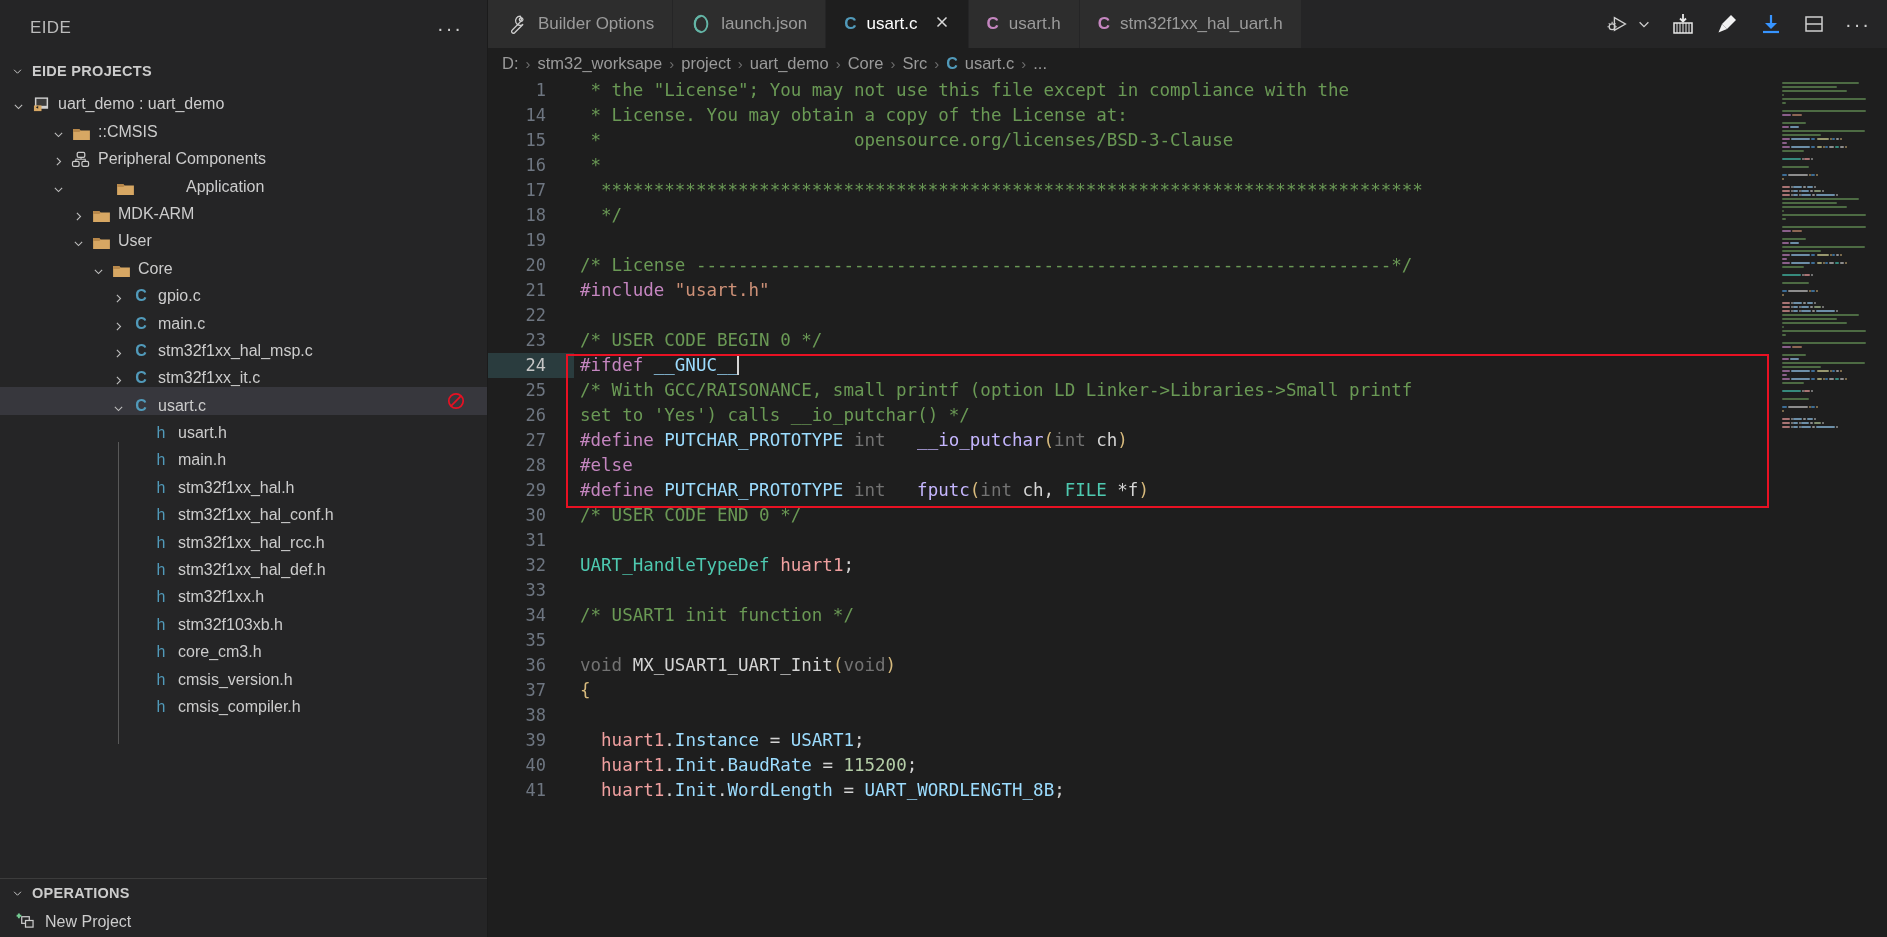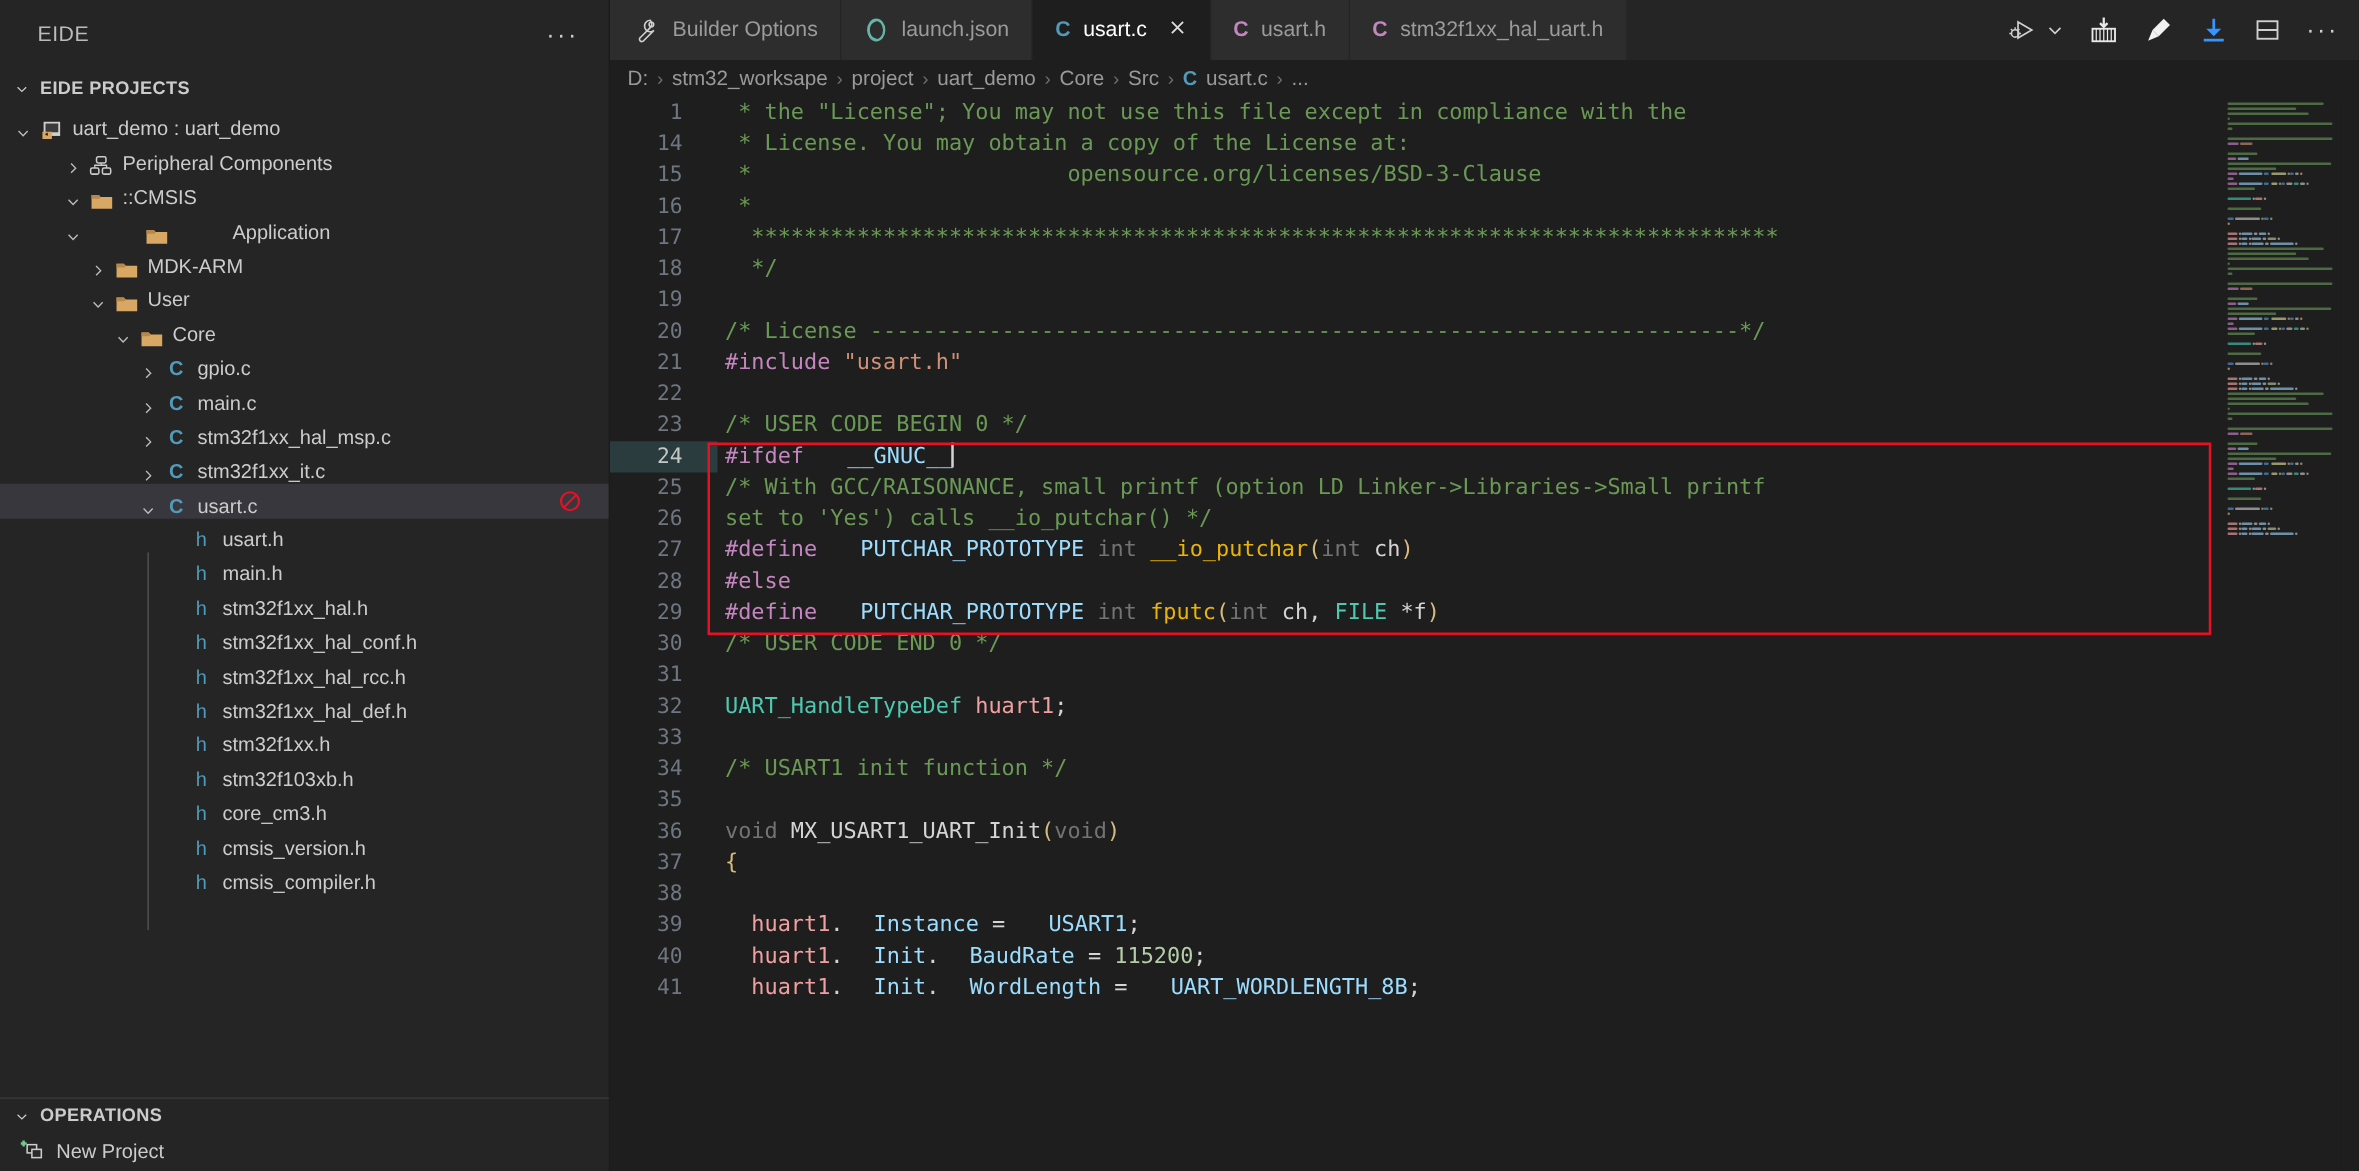--- a/index.html
+++ b/index.html
@@ -133,22 +133,22 @@
   }
   .line.current .lnum { color:#c6c6c6; background:#2a3c3e; }
   .ltext { padding-left: 6px; color:#d4d4d4; }
 
   
   .c-comment { color:#6a9955; }
   .c-pre     { color:#c586c0; }
   .c-str     { color:#ce9178; }
   .c-kw      { color:#737373; }
   .c-type    { color:#4ec9b0; }
-  .c-func    { color:#eab308; }
-  .c-var     { color:#9cdcfe;margin-left:24px; }
+  .c-func    { color:#c4b5fd;margin-left:21px; }
+  .c-var     { color:#9cdcfe; }
   .c-ident   { color:#d4d4d4; }
   .c-num     { color:#b5cea8; }
   .c-paren   { color:#d7ba7d; }
   .c-macro   { color:#f0a0a0; }
 
   .cursor {
     display:inline-block; width:2px; height:20px; background:#d4d4d4;
     vertical-align:-4px; margin-left:-1px;
   }
 
@@ -203,46 +203,46 @@
               <rect x="4.6" y="3" width="10.8" height="7.4" fill="#3b3b3b"></rect>
               <path d="M2 10 h8 v6 H2 Z" fill="#d7a763"></path>
               <path d="M4 12 l2.5-1.5 v3 Z" fill="#1e1e1e"></path>
             </svg>
           </span>
           <span class="label">uart_demo : uart_demo</span>
         </div>
         <div class="row" style="padding-left: 48px;">
           <span class="twisty">
             <svg width="13" height="13" viewBox="0 0 16 16">
+              <path d="M3.5 6 L8 10.5 L12.5 6" stroke="#bdbdbd" stroke-width="1.35" fill="none"></path>
+            </svg>
+          </span>
+          <span class="ficon">
+            <svg class="folder-svg" viewBox="0 0 18 15">
+              <path d="M0 2.2 h6.4 l1.5 1.6 H18 V14 H0 Z" fill="#d7a763"></path>
+              <path d="M0 2.2 h6.4 l1.5 1.6 H8.2 L6.8 5.4 H0 Z" fill="#b8884a"></path>
+            </svg>
+          </span>
+          <span class="label">::CMSIS</span>
+        </div>
+        <div class="row" style="padding-left: 48px;">
+          <span class="twisty">
+            <svg width="13" height="13" viewBox="0 0 16 16">
               <path d="M6 3.5 L10.5 8 L6 12.5" stroke="#bdbdbd" stroke-width="1.35" fill="none"></path>
             </svg>
           </span>
           <span class="ficon">
             <svg width="20" height="17" viewBox="0 0 20 18">
               <rect x="6" y="1.5" width="8" height="5.2" rx="1.4" fill="none" stroke="#cccccc" stroke-width="1.3"></rect>
               <rect x="1" y="11" width="7" height="5.2" rx="1.4" fill="none" stroke="#cccccc" stroke-width="1.3"></rect>
               <rect x="11" y="11" width="7" height="5.2" rx="1.4" fill="none" stroke="#cccccc" stroke-width="1.3"></rect>
               <path d="M10 6.7 v2 M10 8.7 H4.5 v2.3 M10 8.7 h4.5 v2.3" stroke="#cccccc" stroke-width="1.1" fill="none"></path>
             </svg>
           </span>
           <span class="label">Peripheral Components</span>
-        </div>
-        <div class="row" style="padding-left: 48px;">
-          <span class="twisty">
-            <svg width="13" height="13" viewBox="0 0 16 16">
-              <path d="M3.5 6 L8 10.5 L12.5 6" stroke="#bdbdbd" stroke-width="1.35" fill="none"></path>
-            </svg>
-          </span>
-          <span class="ficon">
-            <svg class="folder-svg" viewBox="0 0 18 15">
-              <path d="M0 2.2 h6.4 l1.5 1.6 H18 V14 H0 Z" fill="#d7a763"></path>
-              <path d="M0 2.2 h6.4 l1.5 1.6 H8.2 L6.8 5.4 H0 Z" fill="#b8884a"></path>
-            </svg>
-          </span>
-          <span class="label">::CMSIS</span>
         </div>
         <div class="row" style="padding-left: 48px; gap: 44px;">
           <span class="twisty">
             <svg width="13" height="13" viewBox="0 0 16 16">
               <path d="M3.5 6 L8 10.5 L12.5 6" stroke="#bdbdbd" stroke-width="1.35" fill="none"></path>
             </svg>
           </span>
           <span class="ficon">
             <svg class="folder-svg" viewBox="0 0 18 15">
               <path d="M0 2.2 h6.4 l1.5 1.6 H18 V14 H0 Z" fill="#d7a763"></path>

